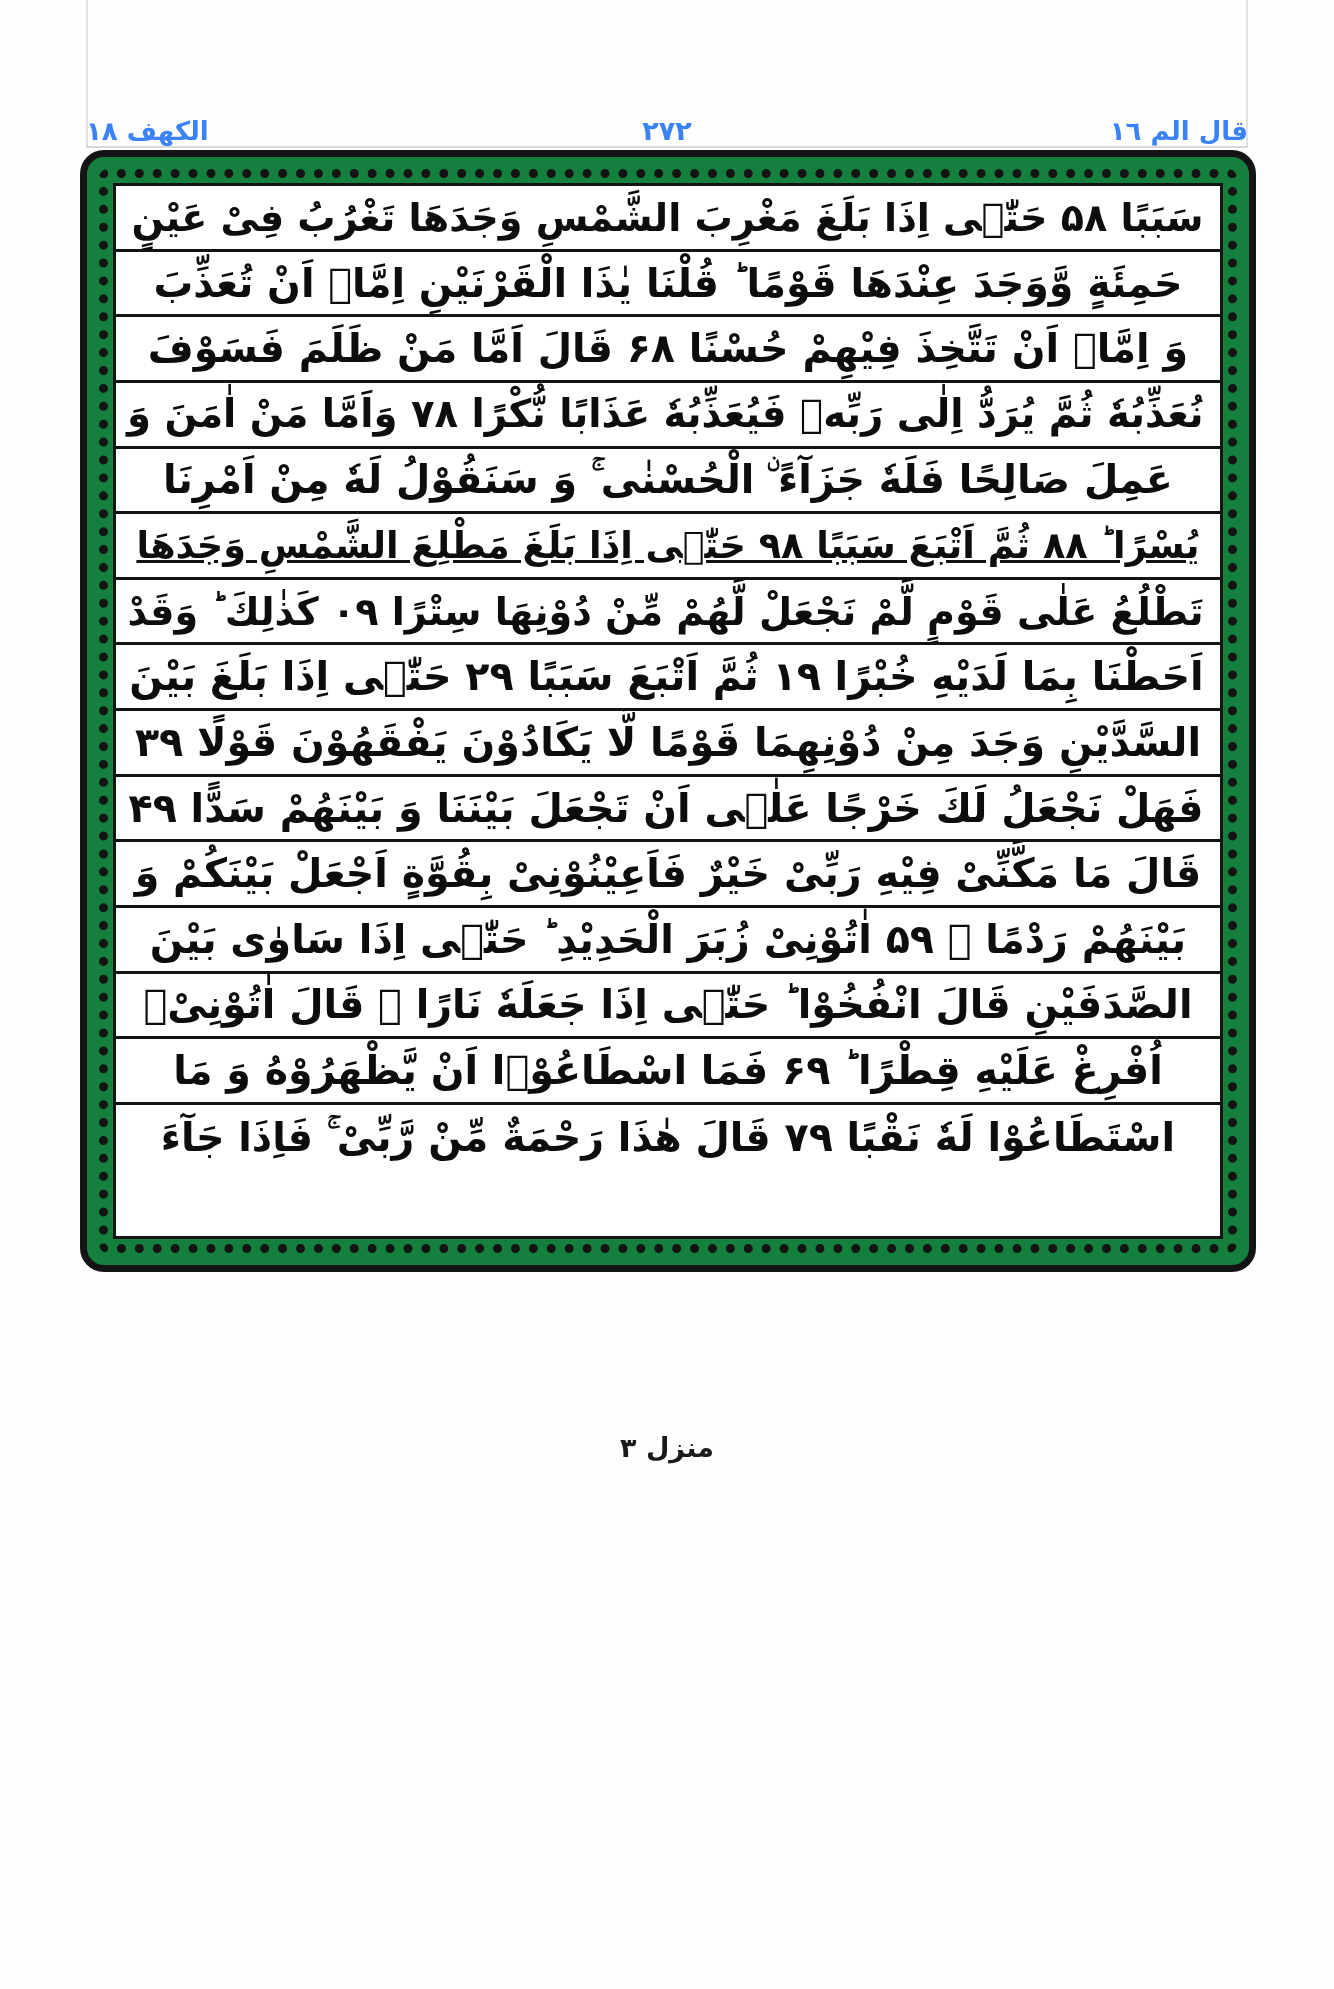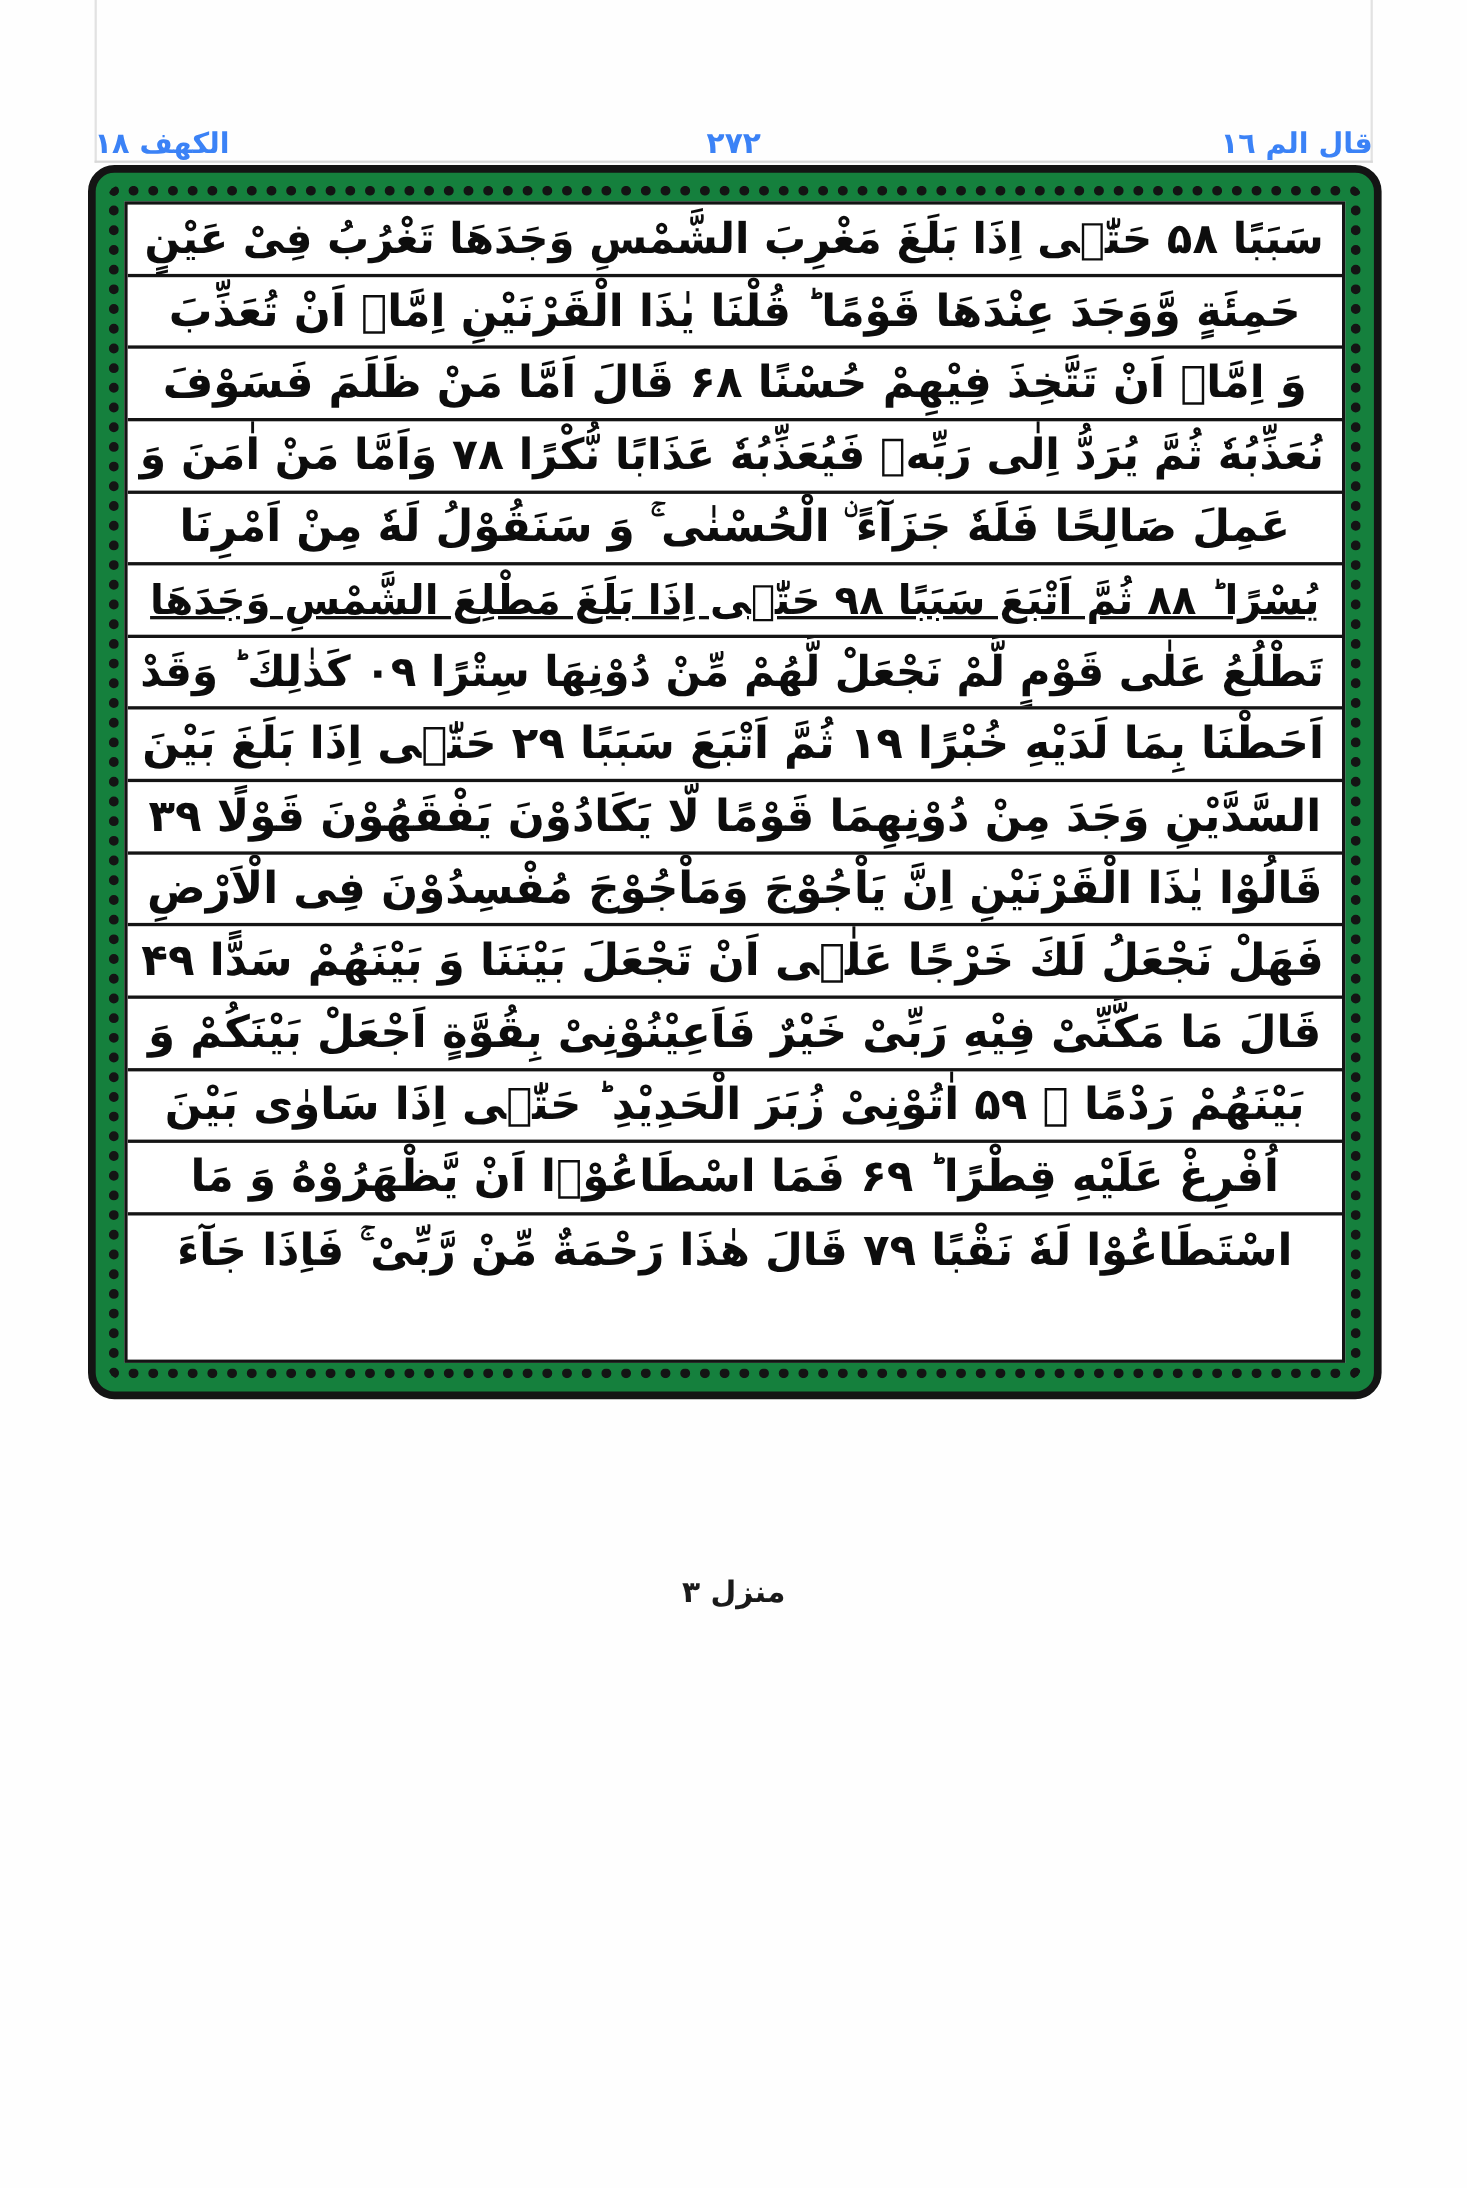--- a/index.html
+++ b/index.html
@@ -194,30 +194,30 @@
         <div class="line-row" style="height: 6.25%;">
           <div class="ayah-text" style="font-size: 38.5px;">تَطْلُعُ عَلٰى قَوْمٍ لَّمْ نَجْعَلْ لَّهُمْ مِّنْ دُوْنِهَا سِتْرًا ۹۰ كَذٰلِكَ ؕ وَقَدْ</div>
         </div>
         <div class="line-row" style="height: 6.25%;">
           <div class="ayah-text" style="font-size: 40px;">اَحَطْنَا بِمَا لَدَيْهِ خُبْرًا ۹۱ ثُمَّ اَتْبَعَ سَبَبًا ۹۲ حَتّٰۤى اِذَا بَلَغَ بَيْنَ</div>
         </div>
         <div class="line-row" style="height: 6.25%;">
           <div class="ayah-text" style="font-size: 40px;">السَّدَّيْنِ وَجَدَ مِنْ دُوْنِهِمَا قَوْمًا لَّا يَكَادُوْنَ يَفْقَهُوْنَ قَوْلًا ۹۳</div>
         </div>
         <div class="line-row" style="height: 6.25%;">
-          <div class="ayah-text" style="font-size: 40px;">قَالُوْا يٰذَا الْقَرْنَيْنِ اِنَّ يَاْجُوْجَ وَمَاْجُوْجَ مُفْسِدُوْنَ فِى الْاَرْضِ</div>
-        </div>
-        <div class="line-row" style="height: 6.25%;">
           <div class="ayah-text" style="font-size: 40px;">فَهَلْ نَجْعَلُ لَكَ خَرْجًا عَلٰۤى اَنْ تَجْعَلَ بَيْنَنَا وَ بَيْنَهُمْ سَدًّا ۹۴</div>
         </div>
         <div class="line-row" style="height: 6.25%;">
           <div class="ayah-text" style="font-size: 40px;">قَالَ مَا مَكَّنِّىْ فِيْهِ رَبِّىْ خَيْرٌ فَاَعِيْنُوْنِىْ بِقُوَّةٍ اَجْعَلْ بَيْنَكُمْ وَ</div>
         </div>
         <div class="line-row" style="height: 6.25%;">
           <div class="ayah-text" style="font-size: 40px;">بَيْنَهُمْ رَدْمًا ۙ ۹۵ اٰتُوْنِىْ زُبَرَ الْحَدِيْدِ ؕ حَتّٰۤى اِذَا سَاوٰى بَيْنَ</div>
+        </div>
+        <div class="line-row" style="height: 6.25%;">
+          <div class="ayah-text" style="font-size: 40px;">الصَّدَفَيْنِ قَالَ انْفُخُوْا ؕ حَتّٰۤى اِذَا جَعَلَهٗ نَارًا ۙ قَالَ اٰتُوْنِىْۤ</div>
         </div>
         <div class="line-row" style="height: 6.25%;">
           <div class="ayah-text" style="font-size: 40px;">اُفْرِغْ عَلَيْهِ قِطْرًا ؕ ۹۶ فَمَا اسْطَاعُوْۤا اَنْ يَّظْهَرُوْهُ وَ مَا</div>
         </div>
         <div class="line-row" style="height: 6.25%;">
           <div class="ayah-text" style="font-size: 40px;">اسْتَطَاعُوْا لَهٗ نَقْبًا ۹۷ قَالَ هٰذَا رَحْمَةٌ مِّنْ رَّبِّىْ ۚ فَاِذَا جَآءَ</div>
         </div>
       </div>
   </div>
 

